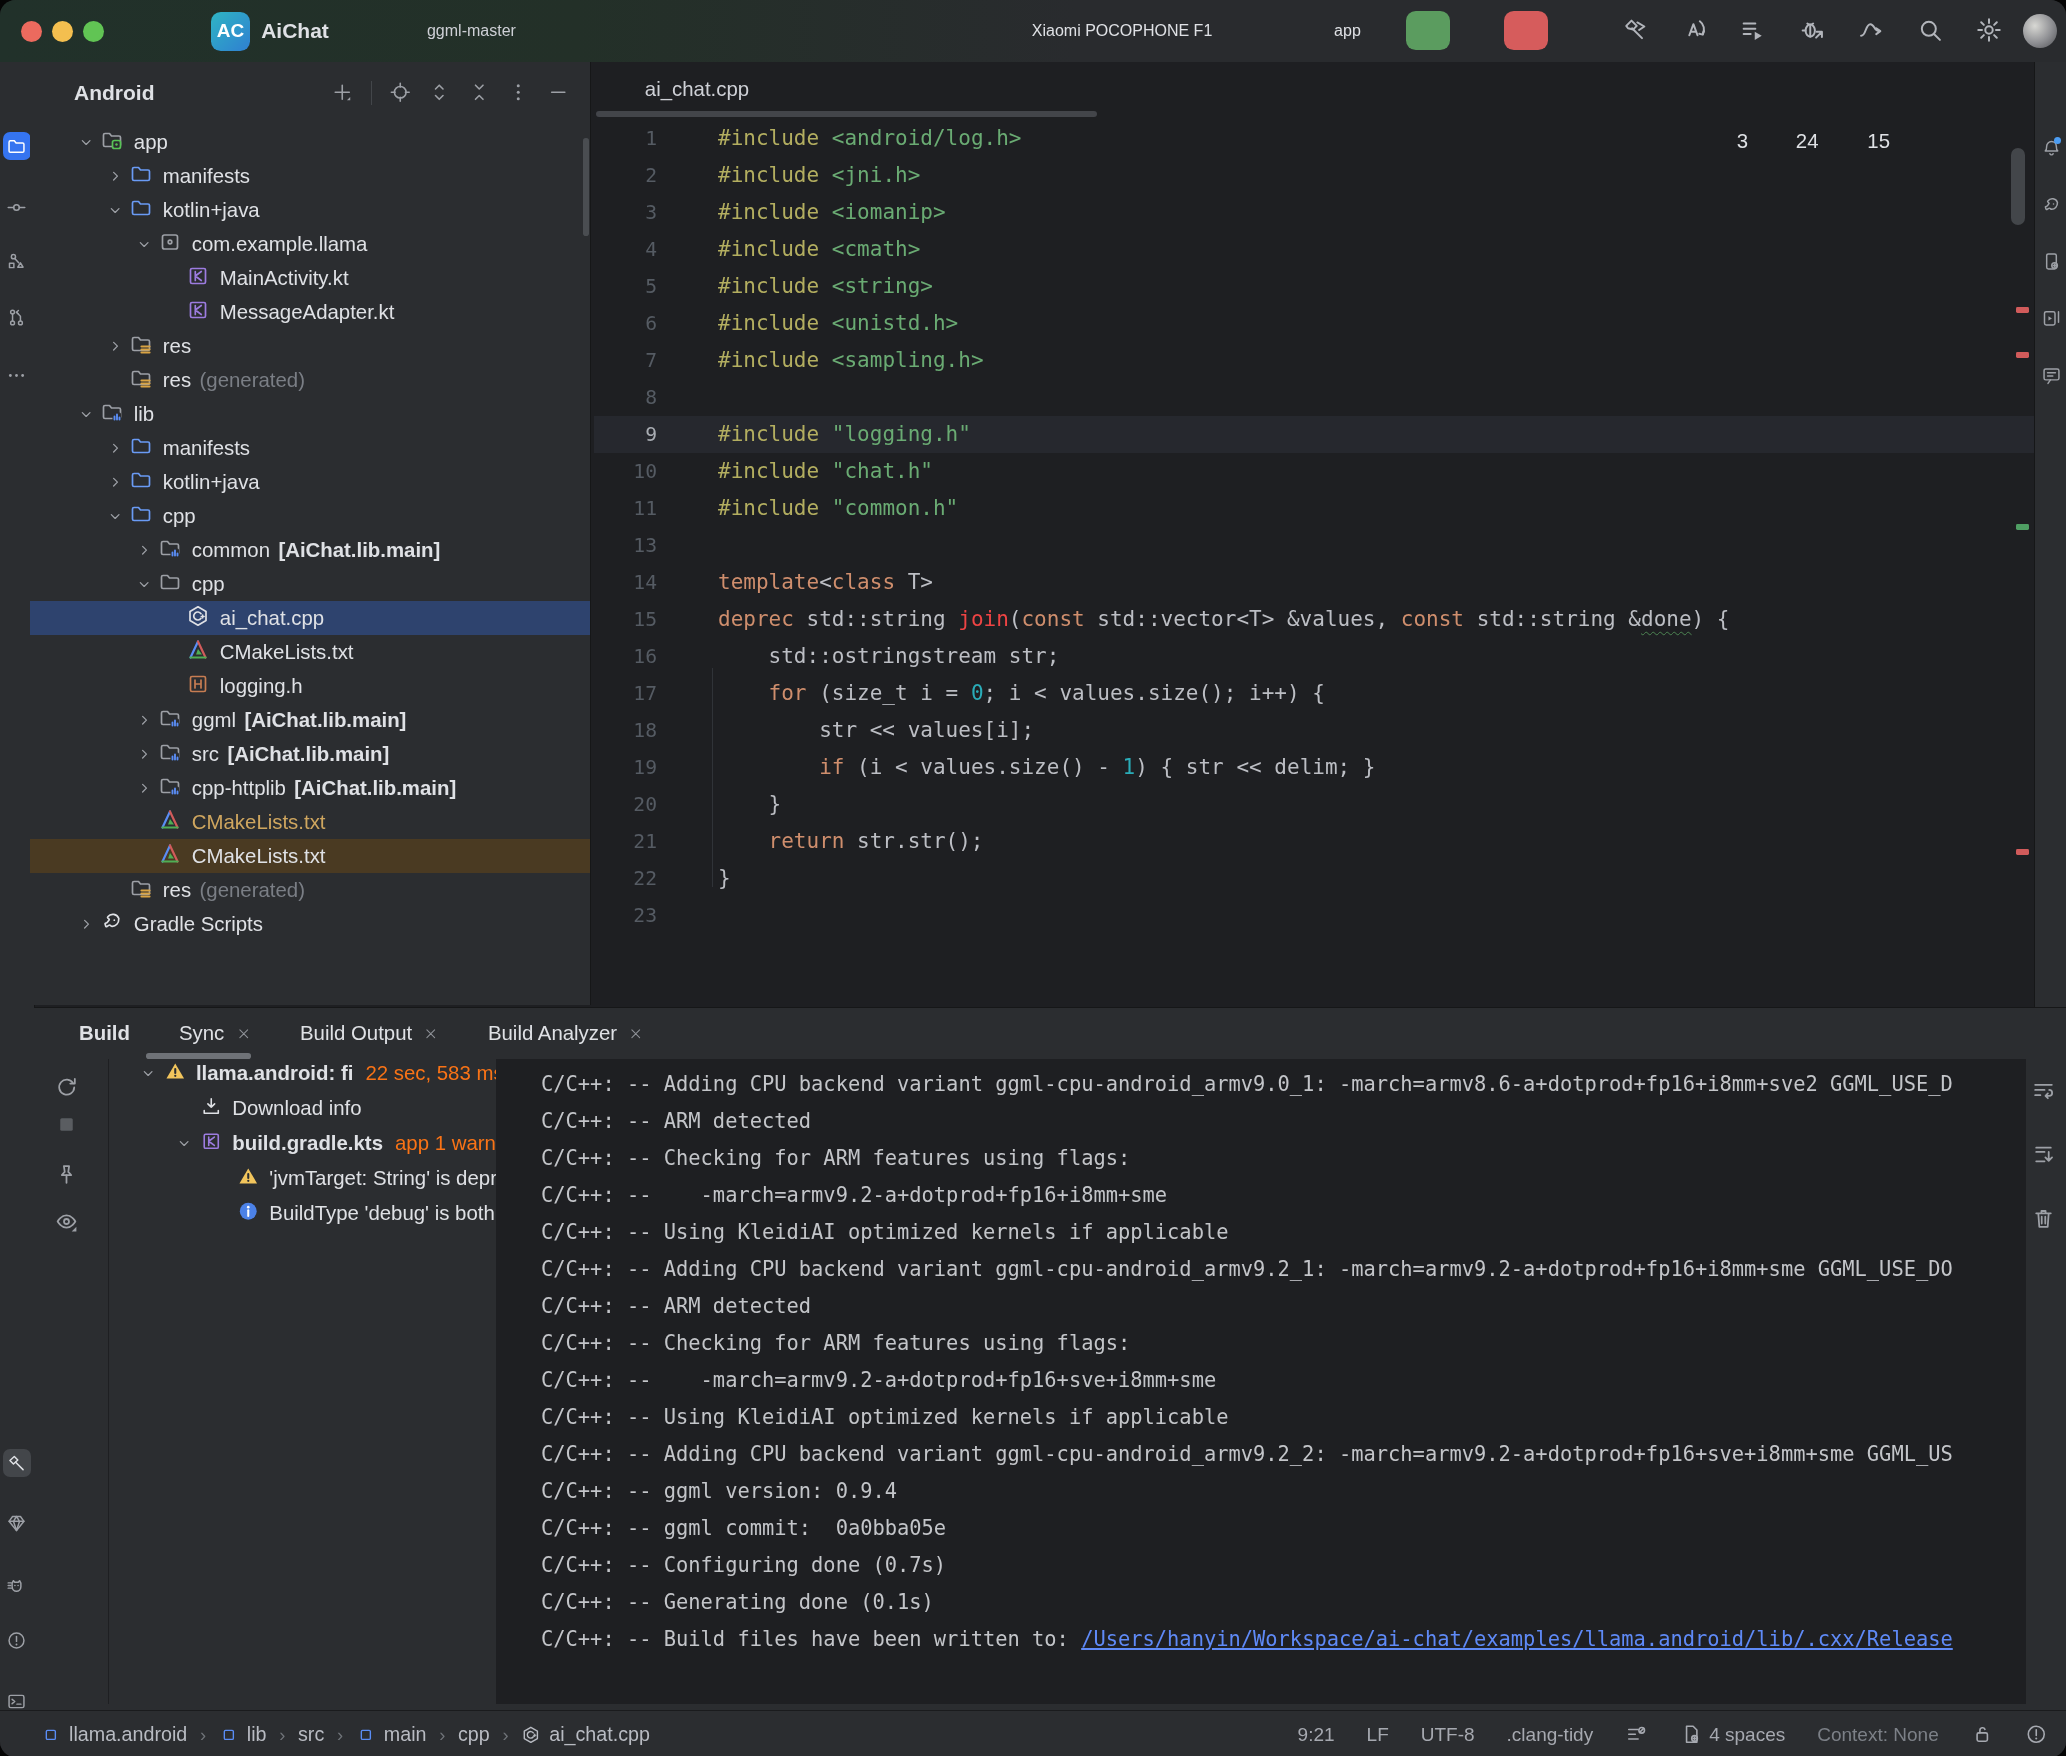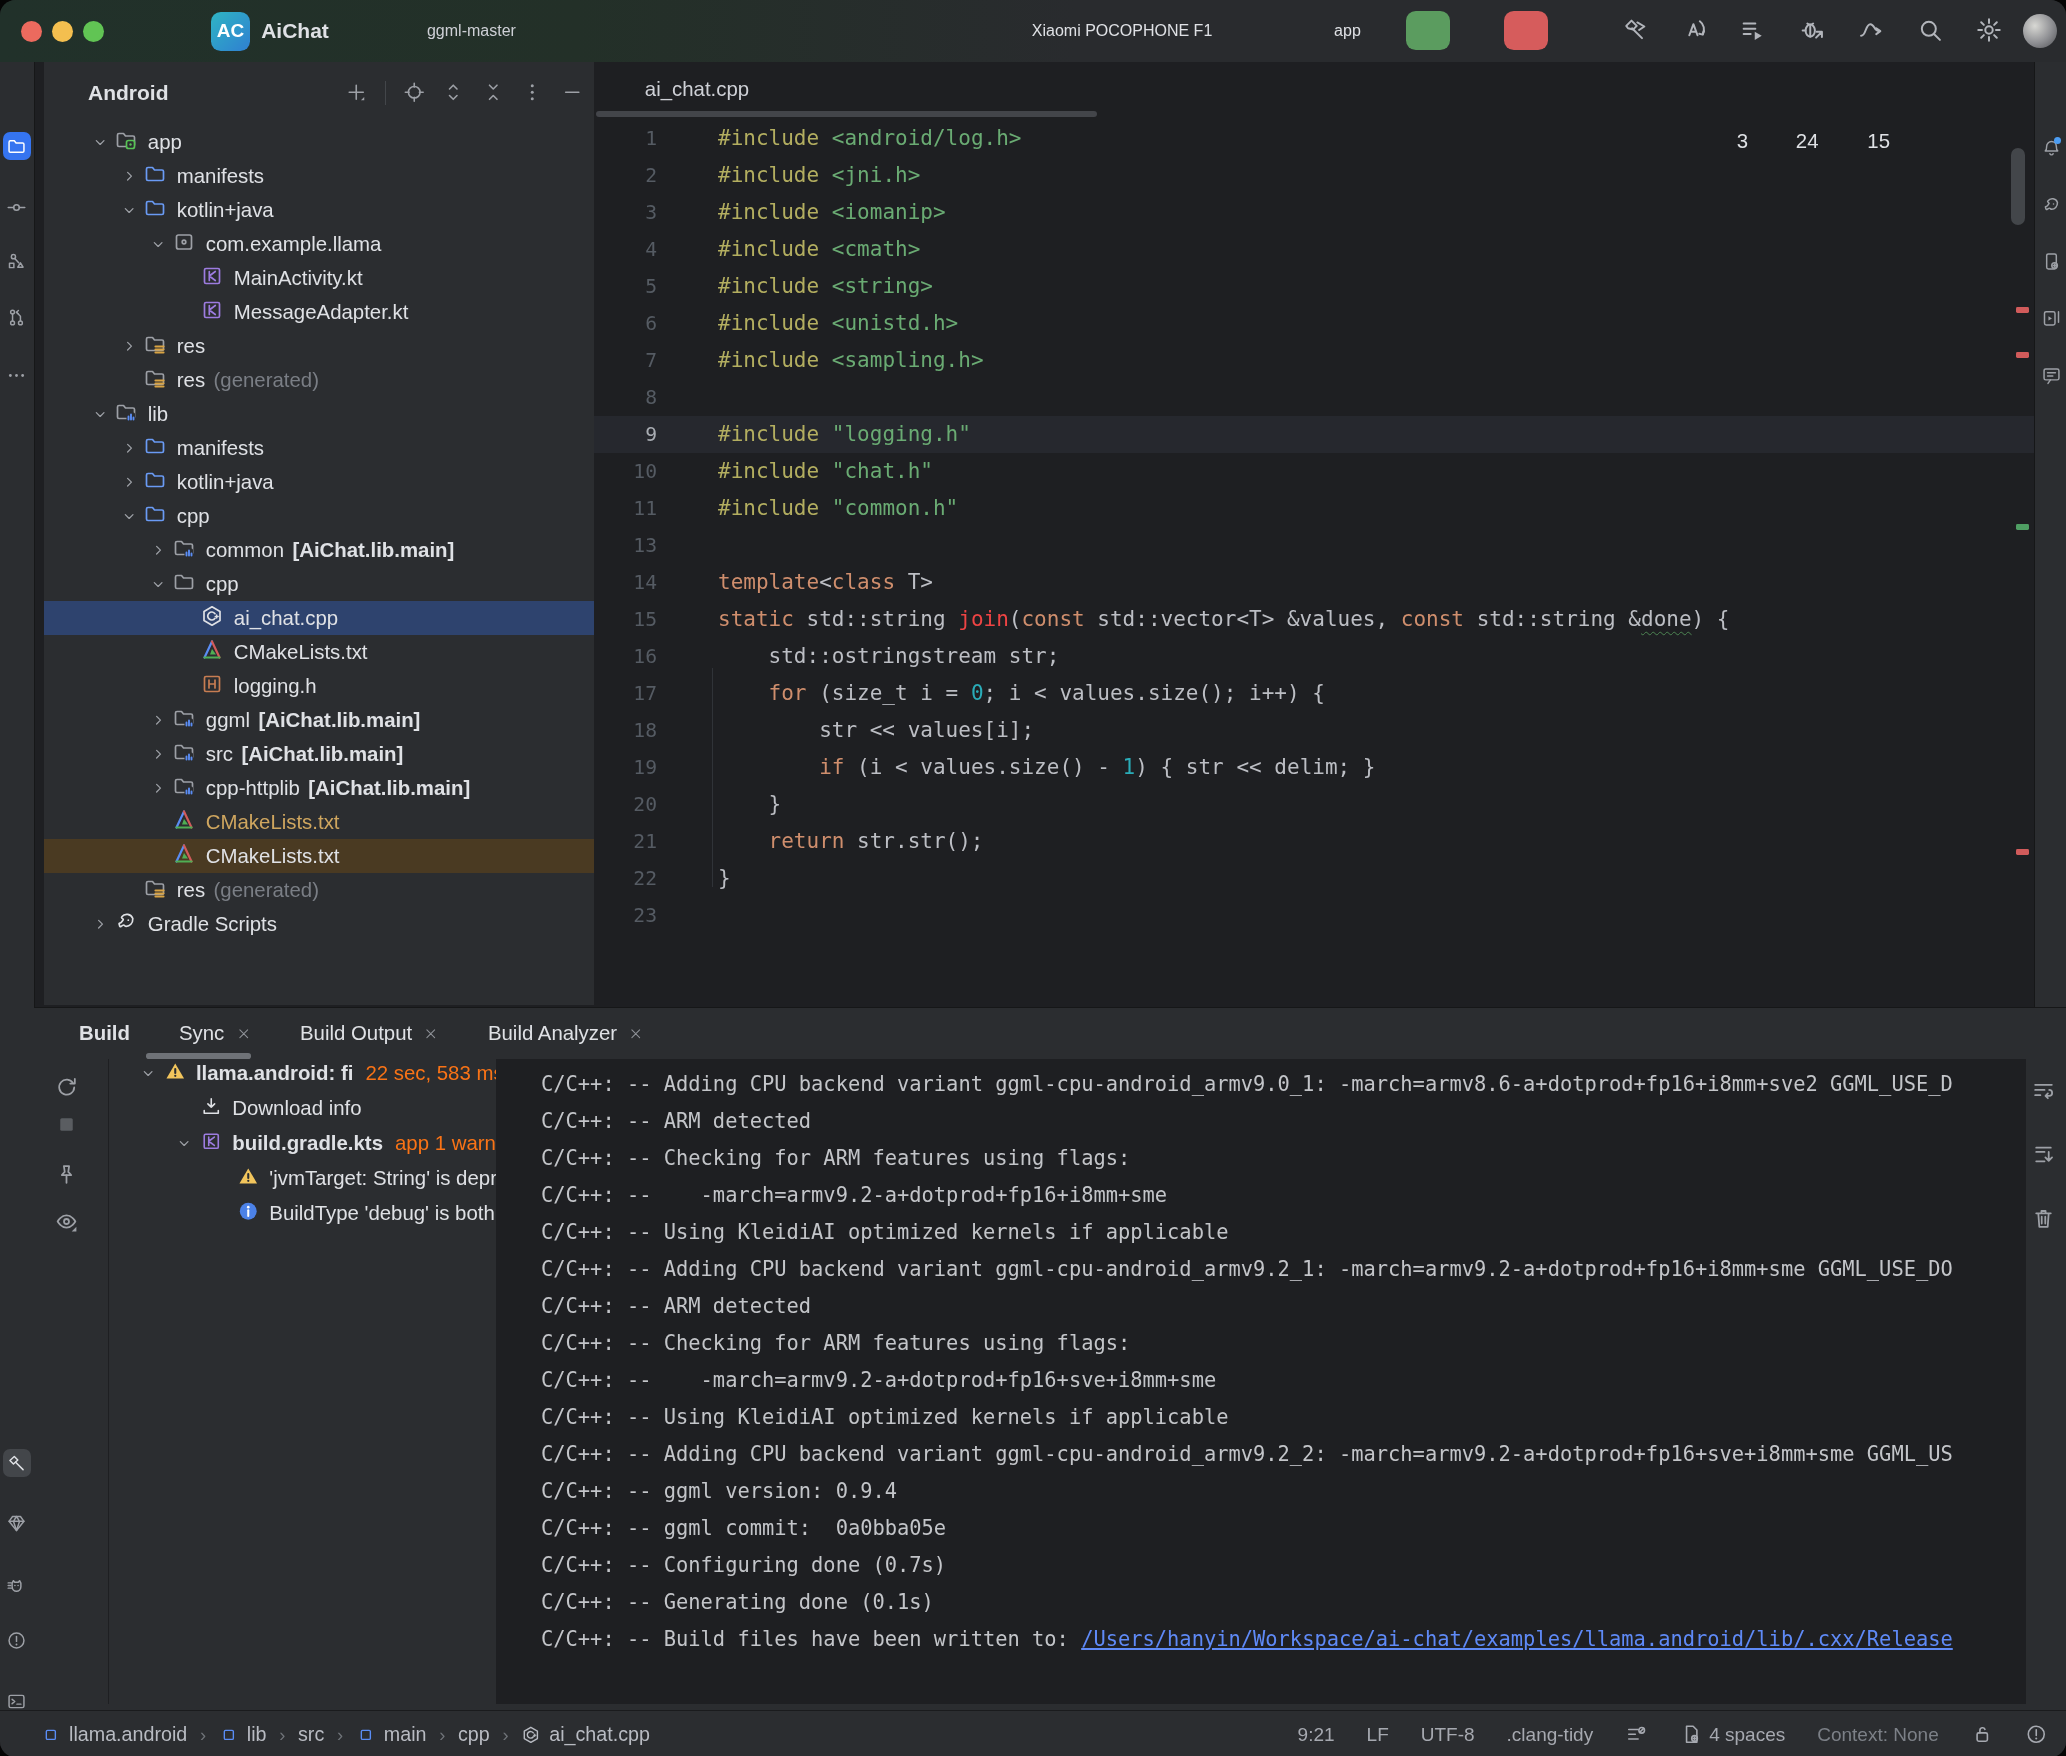--- a/index.html
+++ b/index.html
@@ -25,21 +25,21 @@
   
   #left-stripe{left:0;top:62px;width:34px;height:1648px;background:#2b2d30;border-right:0.7px solid #161718;}
   #right-stripe{left:2034px;top:62px;width:32px;height:945px;background:#2b2d30;border-left:0.7px solid #161718;}
   .stripe-btn{position:absolute;left:2.8px;width:28px;height:28px;border-radius:7px;display:flex;align-items:center;justify-content:center;color:#9da0a6;}
   .stripe-btn.active-blue{background:#3574f0;color:#fff;}
   .stripe-btn.active-gray{background:#43464a;color:#dfe1e5;}
   #right-stripe .stripe-btn{left:2.1px;}
   .notif-dot{position:absolute;right:4.2px;top:2.8px;width:7px;height:7px;border-radius:50%;background:#4c9df3;}
 
   
-  #project{left:44px;top:62px;width:560px;height:943px;background:#2b2d30;border-right:0.7px solid #161718;text-decoration:underline;}
+  #project{left:30px;top:62px;width:560px;height:943px;background:#2b2d30;border-right:0.7px solid #161718;text-decoration:underline;}
   #project-header{position:absolute;left:0;top:0;width:100%;height:62px;display:flex;align-items:center;}
   #project-title{color:#dfe1e5;font-size:21px;font-weight:600;margin-left:44px;}
   #project-toolbar{position:absolute;right:21px;display:flex;align-items:center;gap:17px;color:#9da0a6;}
   .ptb-sep{width:0.7px;height:24px;background:#43464a;}
   #project-tree{position:absolute;left:0;top:63px;width:100%;}
   .trow{position:relative;height:34px;display:flex;align-items:center;color:#dfe1e5;font-size:20.4px;white-space:nowrap;}
   .trow .tchev{width:27px;height:24px;display:flex;align-items:center;justify-content:center;color:#9da0a6;flex:none;}
   .trow .tico{margin-right:9.8px;}
   .trow.selected{background:#2e436e;}
   .trow.amber{background:#4a3a22;}
@@ -820,21 +820,21 @@
         <div class="cline">
        <span class="lnum">13</span>
        <span class="lcontent"></span>
      </div>
         <div class="cline">
        <span class="lnum">14</span>
        <span class="lcontent"><span class="tk-k">template</span><span class="tk-p">&lt;</span><span class="tk-k">class</span><span class="tk-p"> T&gt;</span></span>
      </div>
         <div class="cline">
        <span class="lnum">15</span>
-       <span class="lcontent"><span class="tk-k">static</span><span class="tk-p"> std::string </span><span class="tk-f">join</span><span class="tk-p">(</span><span class="tk-k">const</span><span class="tk-p"> std::vector&lt;T&gt; &amp;values, </span><span class="tk-k">const</span><span class="tk-p"> std::string &amp;</span><span class="wavy">done</span><span class="tk-p">) {</span></span>
+       <span class="lcontent"><span class="tk-k">deprec</span><span class="tk-p"> std::string </span><span class="tk-f">join</span><span class="tk-p">(</span><span class="tk-k">const</span><span class="tk-p"> std::vector&lt;T&gt; &amp;values, </span><span class="tk-k">const</span><span class="tk-p"> std::string &amp;</span><span class="wavy">done</span><span class="tk-p">) {</span></span>
      </div>
         <div class="cline">
        <span class="lnum">16</span>
        <span class="lcontent"><span class="tk-p">    std::ostringstream str;</span></span>
      </div>
         <div class="cline">
        <span class="lnum">17</span>
        <span class="lcontent"><span class="tk-p">    </span><span class="tk-k">for</span><span class="tk-p"> (size_t i = </span><span class="tk-n">0</span><span class="tk-p">; i &lt; values.size(); i++) {</span></span>
      </div>
         <div class="cline">

